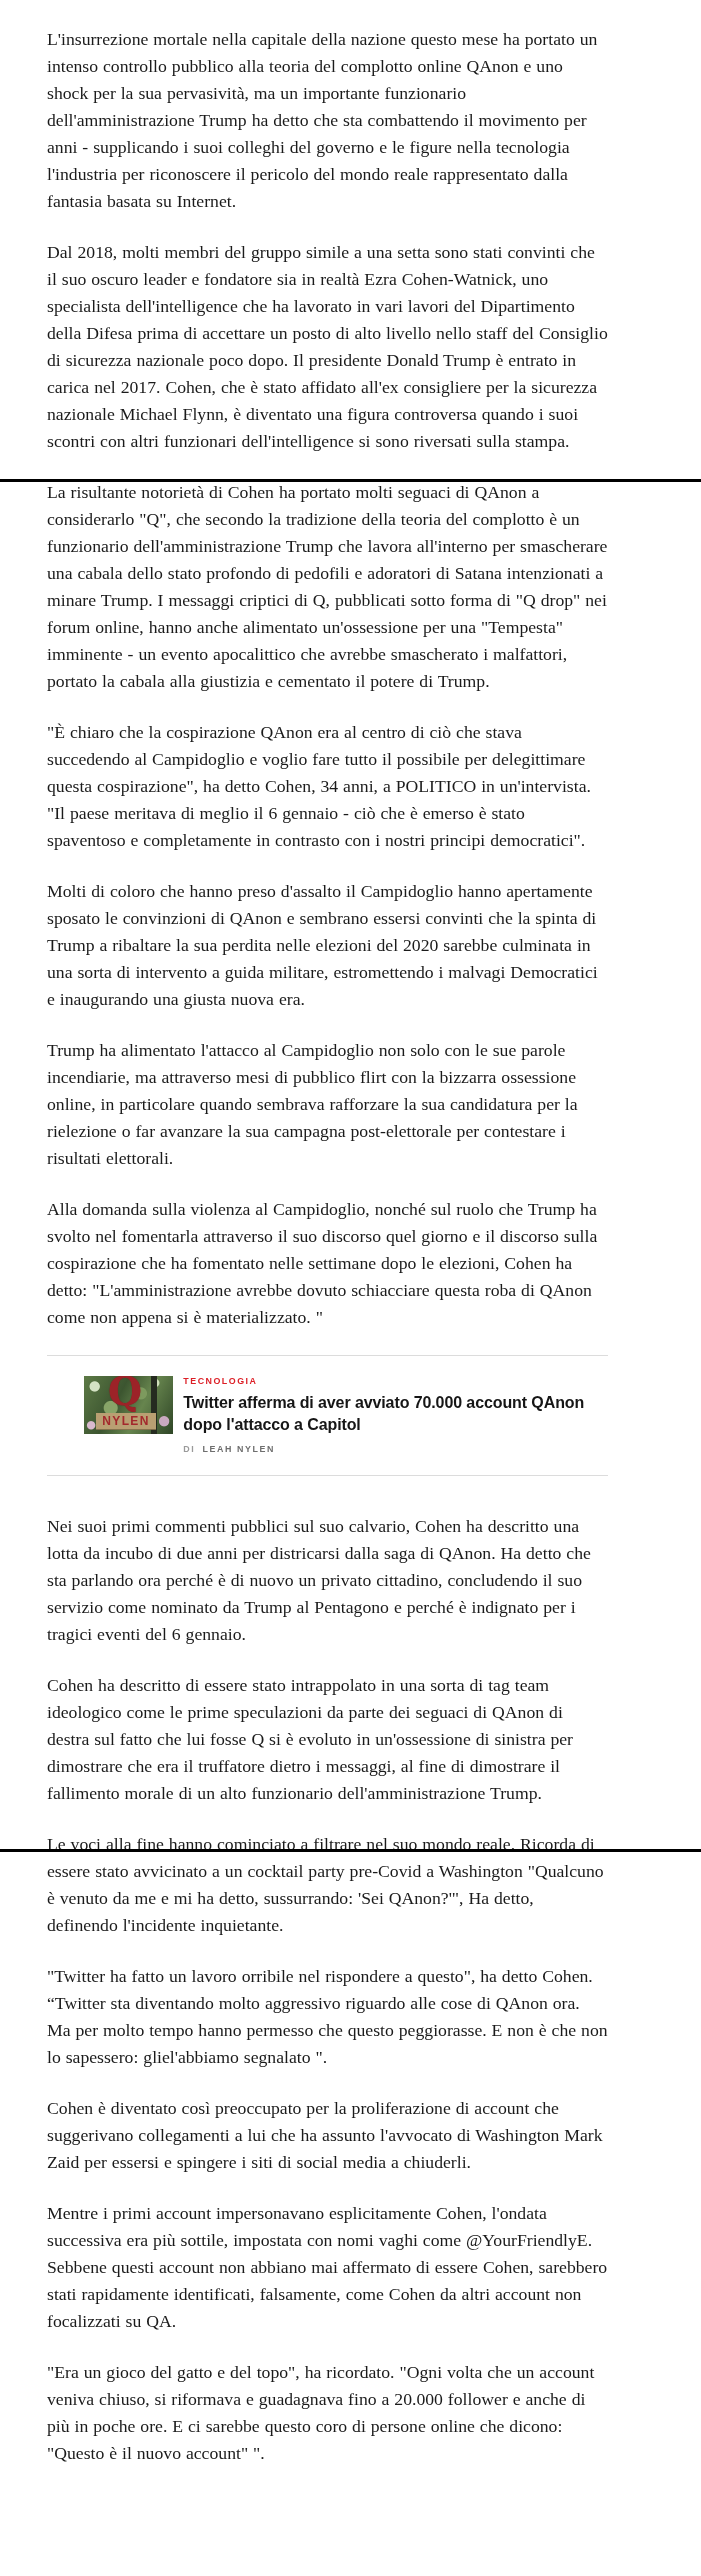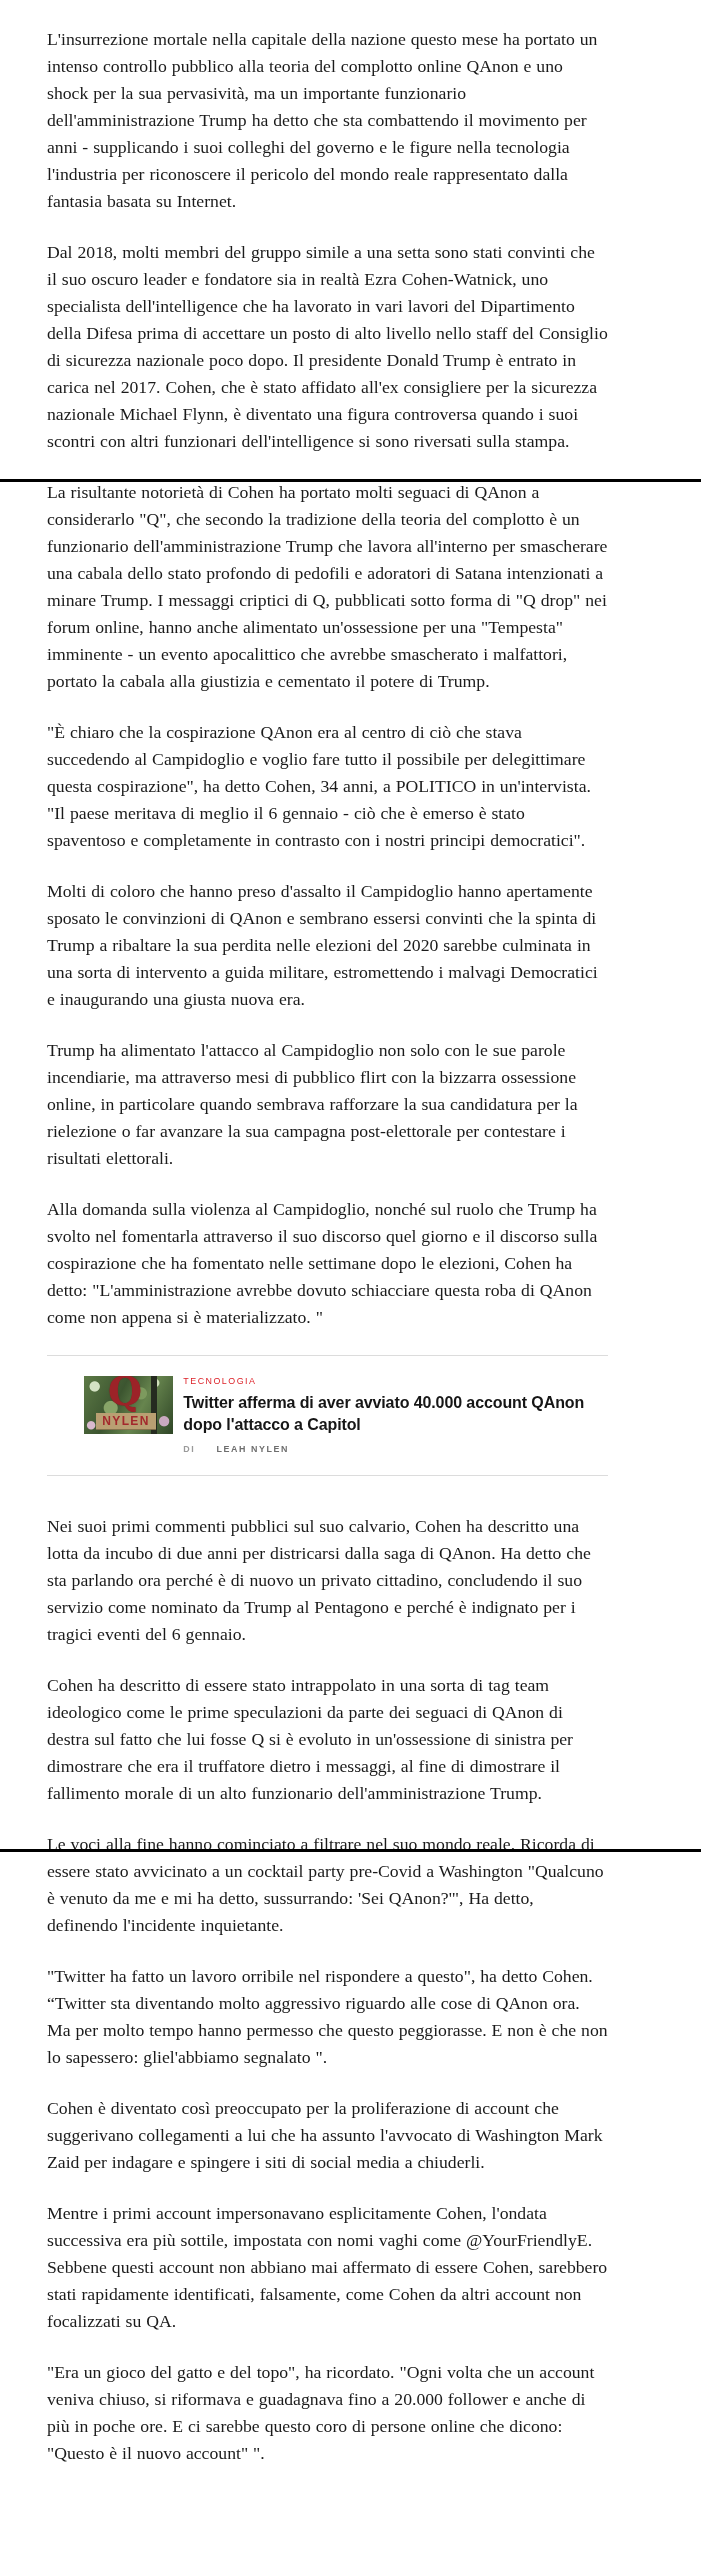--- a/index.html
+++ b/index.html
@@ -47,33 +47,33 @@
   .thumb .board{
     position:absolute;bottom:4.7px;left:12px;width:60px;height:16px;background:#b99f72;
     display:flex;align-items:center;justify-content:center;box-shadow:0 0.9px 0 #8a744f;
   }
   .thumb .board span{
     font-family:"Liberation Sans",sans-serif;font-weight:bold;font-size:12px;
     color:#a3282c;letter-spacing:1.4px;line-height:1;
   }
   .card-text{margin-left:10.3px;padding-top:0.9px;}
   .card-category{
-    font-family:"Liberation Sans",sans-serif;font-weight:normal;font-size:8.9px;
+    font-family:"Liberation Sans",sans-serif;font-weight:bold;font-size:8.9px;
     letter-spacing:1.5px;color:#dc1f26;margin:0 0 5.6px 0;cursor:pointer;
   }
   .card-title{
     margin:0 0 9.3px 0;max-width:438px;
     font-family:"Liberation Sans",sans-serif;font-weight:bold;
     font-size:16px;line-height:21.5px;letter-spacing:-0.1px;color:#161616;cursor:pointer;
   }
   .card-byline{
     font-family:"Liberation Sans",sans-serif;font-size:8.9px;font-weight:bold;
     letter-spacing:1.6px;color:#6e6e6e;
   }
-  .card-byline .by-prefix{color:#9a9a9a;margin-right:21px;font-weight:bold;}
+  .card-byline .by-prefix{color:#9a9a9a;margin-right:7px;font-weight:bold;}
 </style>
 </head>
 <body>
 
 <div class="page">
   <div class="content">
 
     <div id="paras-before">
         <p class="para">L'insurrezione mortale nella capitale della nazione questo mese ha portato un intenso controllo pubblico alla teoria del complotto online QAnon e uno shock per la sua pervasività, ma un importante funzionario dell'amministrazione Trump ha detto che sta combattendo il movimento per anni - supplicando i suoi colleghi del governo e le figure nella tecnologia l'industria per riconoscere il pericolo del mondo reale rappresentato dalla fantasia basata su Internet.</p>
         <p class="para">Dal 2018, molti membri del gruppo simile a una setta sono stati convinti che il suo oscuro leader e fondatore sia in realtà Ezra Cohen-Watnick, uno specialista dell'intelligence che ha lavorato in vari lavori del Dipartimento della Difesa prima di accettare un posto di alto livello nello staff del Consiglio di sicurezza nazionale poco dopo. Il presidente Donald Trump è entrato in carica nel 2017. Cohen, che è stato affidato all'ex consigliere per la sicurezza nazionale Michael Flynn, è diventato una figura controversa quando i suoi scontri con altri funzionari dell'intelligence si sono riversati sulla stampa.</p>
@@ -88,34 +88,34 @@
       <div class="card-row">
         <div class="thumb">
           <div class="pole"></div>
           <div class="q">Q</div>
           <div class="board">
             <span>NYLEN</span>
           </div>
         </div>
         <div class="card-text">
           <div class="card-category">TECNOLOGIA</div>
-          <h2 class="card-title">Twitter afferma di aver avviato 40.000 account QAnon dopo l'attacco a Capitol</h2>
+          <h2 class="card-title">Twitter afferma di aver avviato 70.000 account QAnon dopo l'attacco a Capitol</h2>
           <div class="card-byline">
             <span class="by-prefix">DI</span><span>LEAH NYLEN</span>
           </div>
         </div>
       </div>
     </div>
 
     <div id="paras-after">
         <p class="para">Nei suoi primi commenti pubblici sul suo calvario, Cohen ha descritto una lotta da incubo di due anni per districarsi dalla saga di QAnon. Ha detto che sta parlando ora perché è di nuovo un privato cittadino, concludendo il suo servizio come nominato da Trump al Pentagono e perché è indignato per i tragici eventi del 6 gennaio.</p>
         <p class="para">Cohen ha descritto di essere stato intrappolato in una sorta di tag team ideologico come le prime speculazioni da parte dei seguaci di QAnon di destra sul fatto che lui fosse Q si è evoluto in un'ossessione di sinistra per dimostrare che era il truffatore dietro i messaggi, al fine di dimostrare il fallimento morale di un alto funzionario dell'amministrazione Trump.</p>
         <p class="para">Le voci alla fine hanno cominciato a filtrare nel suo mondo reale. Ricorda di essere stato avvicinato a un cocktail party pre-Covid a Washington "Qualcuno è venuto da me e mi ha detto, sussurrando: 'Sei QAnon?'", Ha detto, definendo l'incidente inquietante.</p>
         <p class="para">"Twitter ha fatto un lavoro orribile nel rispondere a questo", ha detto Cohen. “Twitter sta diventando molto aggressivo riguardo alle cose di QAnon ora. Ma per molto tempo hanno permesso che questo peggiorasse. E non è che non lo sapessero: gliel'abbiamo segnalato ".</p>
-        <p class="para">Cohen è diventato così preoccupato per la proliferazione di account che suggerivano collegamenti a lui che ha assunto l'avvocato di Washington Mark Zaid per indagare e spingere i siti di social media a chiuderli.</p>
+        <p class="para">Cohen è diventato così preoccupato per la proliferazione di account che suggerivano collegamenti a lui che ha assunto l'avvocato di Washington Mark Zaid per essersi e spingere i siti di social media a chiuderli.</p>
         <p class="para">Mentre i primi account impersonavano esplicitamente Cohen, l'ondata successiva era più sottile, impostata con nomi vaghi come @YourFriendlyE. Sebbene questi account non abbiano mai affermato di essere Cohen, sarebbero stati rapidamente identificati, falsamente, come Cohen da altri account non focalizzati su QA.</p>
         <p class="para">"Era un gioco del gatto e del topo", ha ricordato. "Ogni volta che un account veniva chiuso, si riformava e guadagnava fino a 20.000 follower e anche di più in poche ore. E ci sarebbe questo coro di persone online che dicono: "Questo è il nuovo account" ".</p>
       </div>
 
   </div>
 
   <div class="page-break-line line1"></div>
   <div class="page-break-line line2"></div>
 </div>
 

